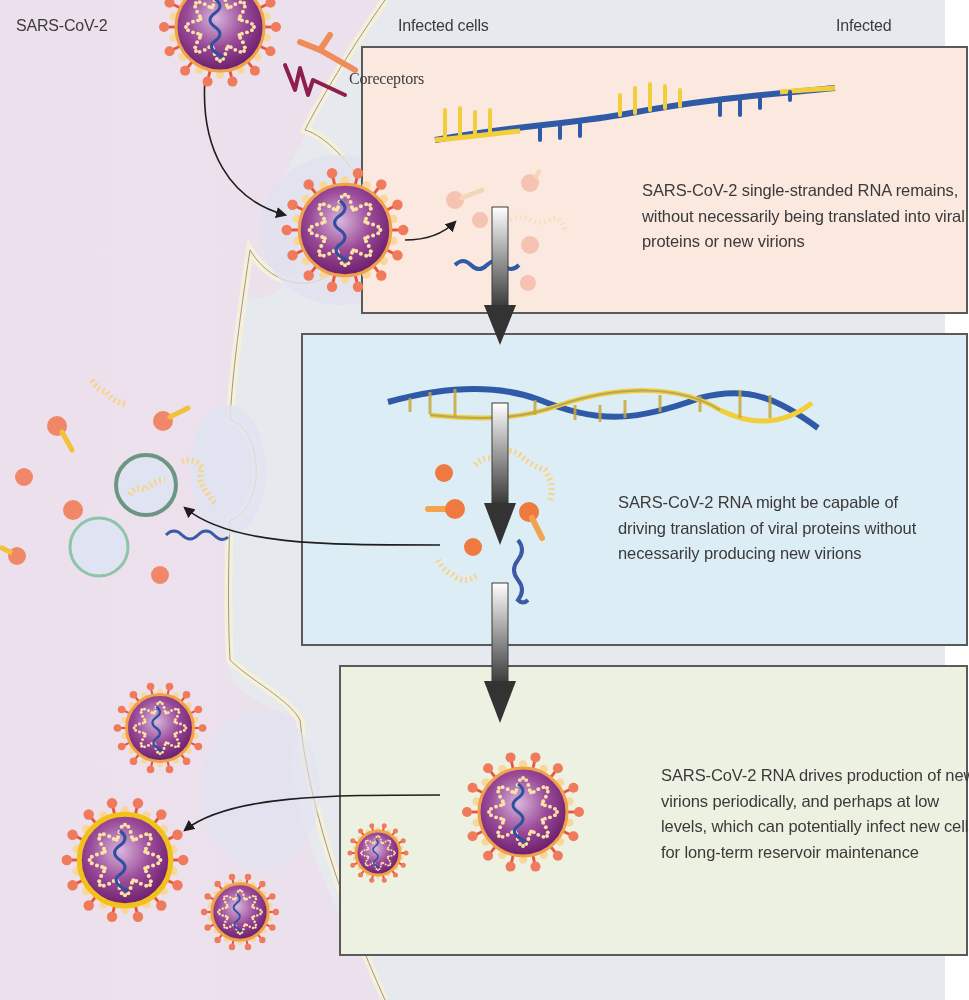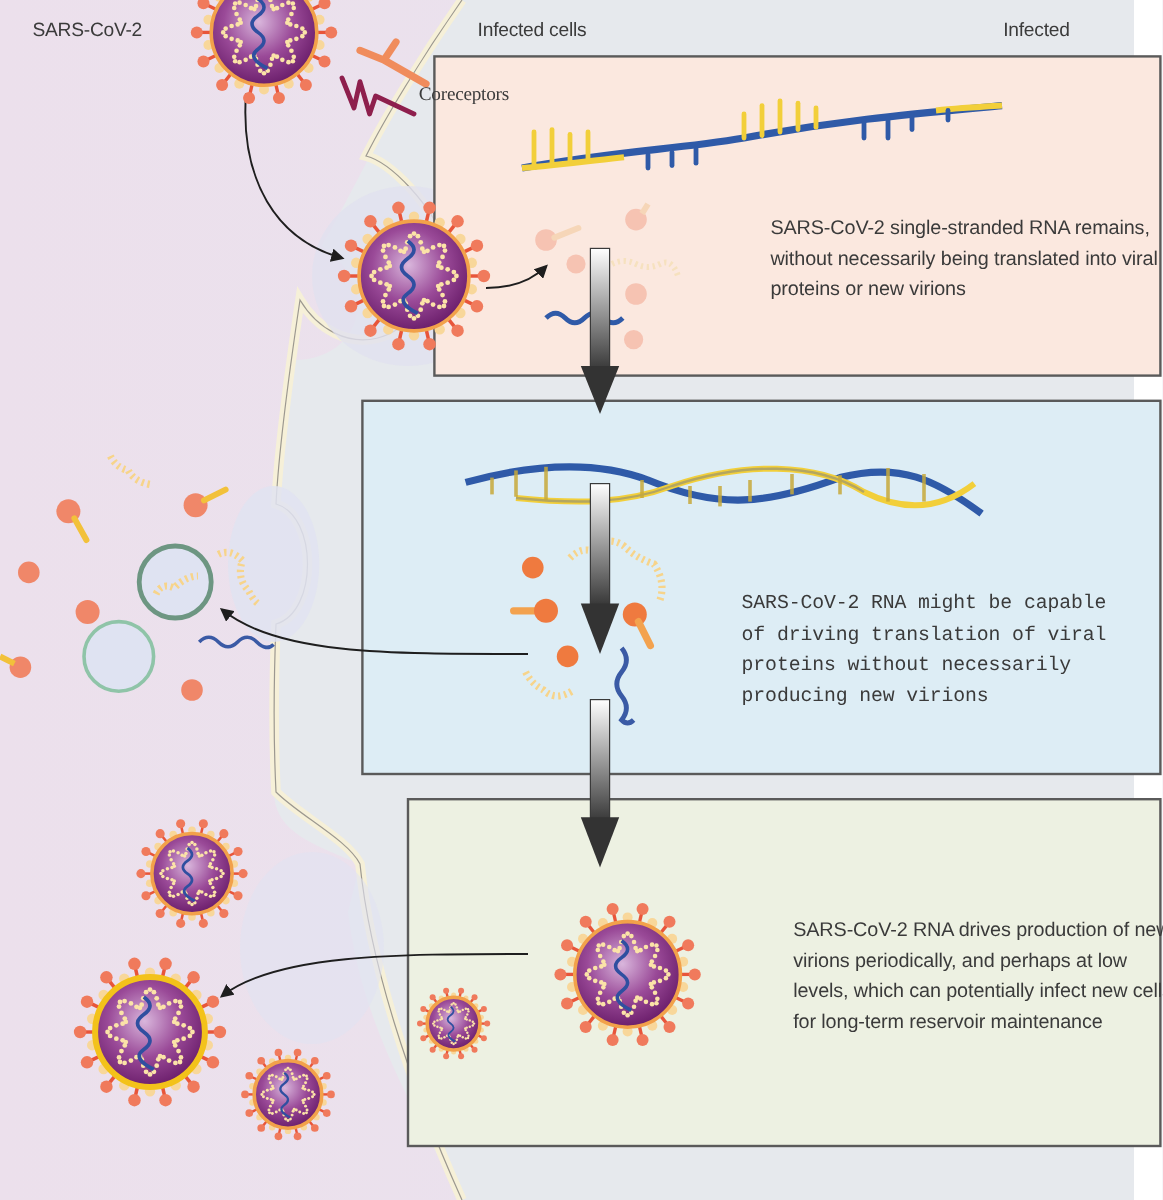--- a/index.html
+++ b/index.html
@@ -946,20 +946,20 @@
         <circle cx="543.199353477373" cy="801.2032206273377" r="1.9230769230769231" fill="#fbe3a8"></circle>
         <circle cx="542.4014701827371" cy="803.9636479203331" r="1.9230769230769231" fill="#fbe3a8"></circle>
         <circle cx="544.9175757288191" cy="805.3513760899499" r="1.9230769230769231" fill="#fbe3a8"></circle>
         <circle cx="549.9715952110888" cy="806.6350161445565" r="1.9230769230769231" fill="#fbe3a8"></circle>
         <circle cx="554.9416421304462" cy="808.8540228410401" r="1.9230769230769231" fill="#fbe3a8"></circle>
         <path d="M518,784 q10,7 0,14 q-10,7 0,14 q10,7 0,14 q-10,7 8,16" stroke="#2f4fa0" stroke-width="3" fill="none"></path>
       </g>
     </g>
 </svg>
 
-<div class="label" style="left:27px; top:17px;">SARS-CoV-2</div>
+<div class="label" style="left:16px; top:17px;">SARS-CoV-2</div>
 <div class="label" style="left:398px; top:17px;">Infected cells</div>
 <div class="label" style="left:836px; top:17px;">Infected</div>
 <div class="label" style="left:349px; top:70px;font-family:Liberation Serif, serif;">Coreceptors</div>
 
 <div class="panel-text" style="left:642px; top:178px;">SARS-CoV-2 single-stranded RNA remains, without necessarily being translated into viral proteins or new virions</div>
-<div class="panel-text" style="left:618px; top:490px;font-family:Liberation Mono, monospace;">SARS-CoV-2 RNA might be capable of driving translation of viral proteins without necessarily producing new virions</div>
+<div class="panel-text" style="left:618px; top:490px;">SARS-CoV-2 RNA might be capable of driving translation of viral proteins without necessarily producing new virions</div>
 <div class="panel-text" style="left:618px; top:763px; width:318px;margin-left:43px;">SARS-CoV-2 RNA drives production of new virions periodically, and perhaps at low levels, which can potentially infect new cells for long-term reservoir maintenance</div>
 
 </body></html>

